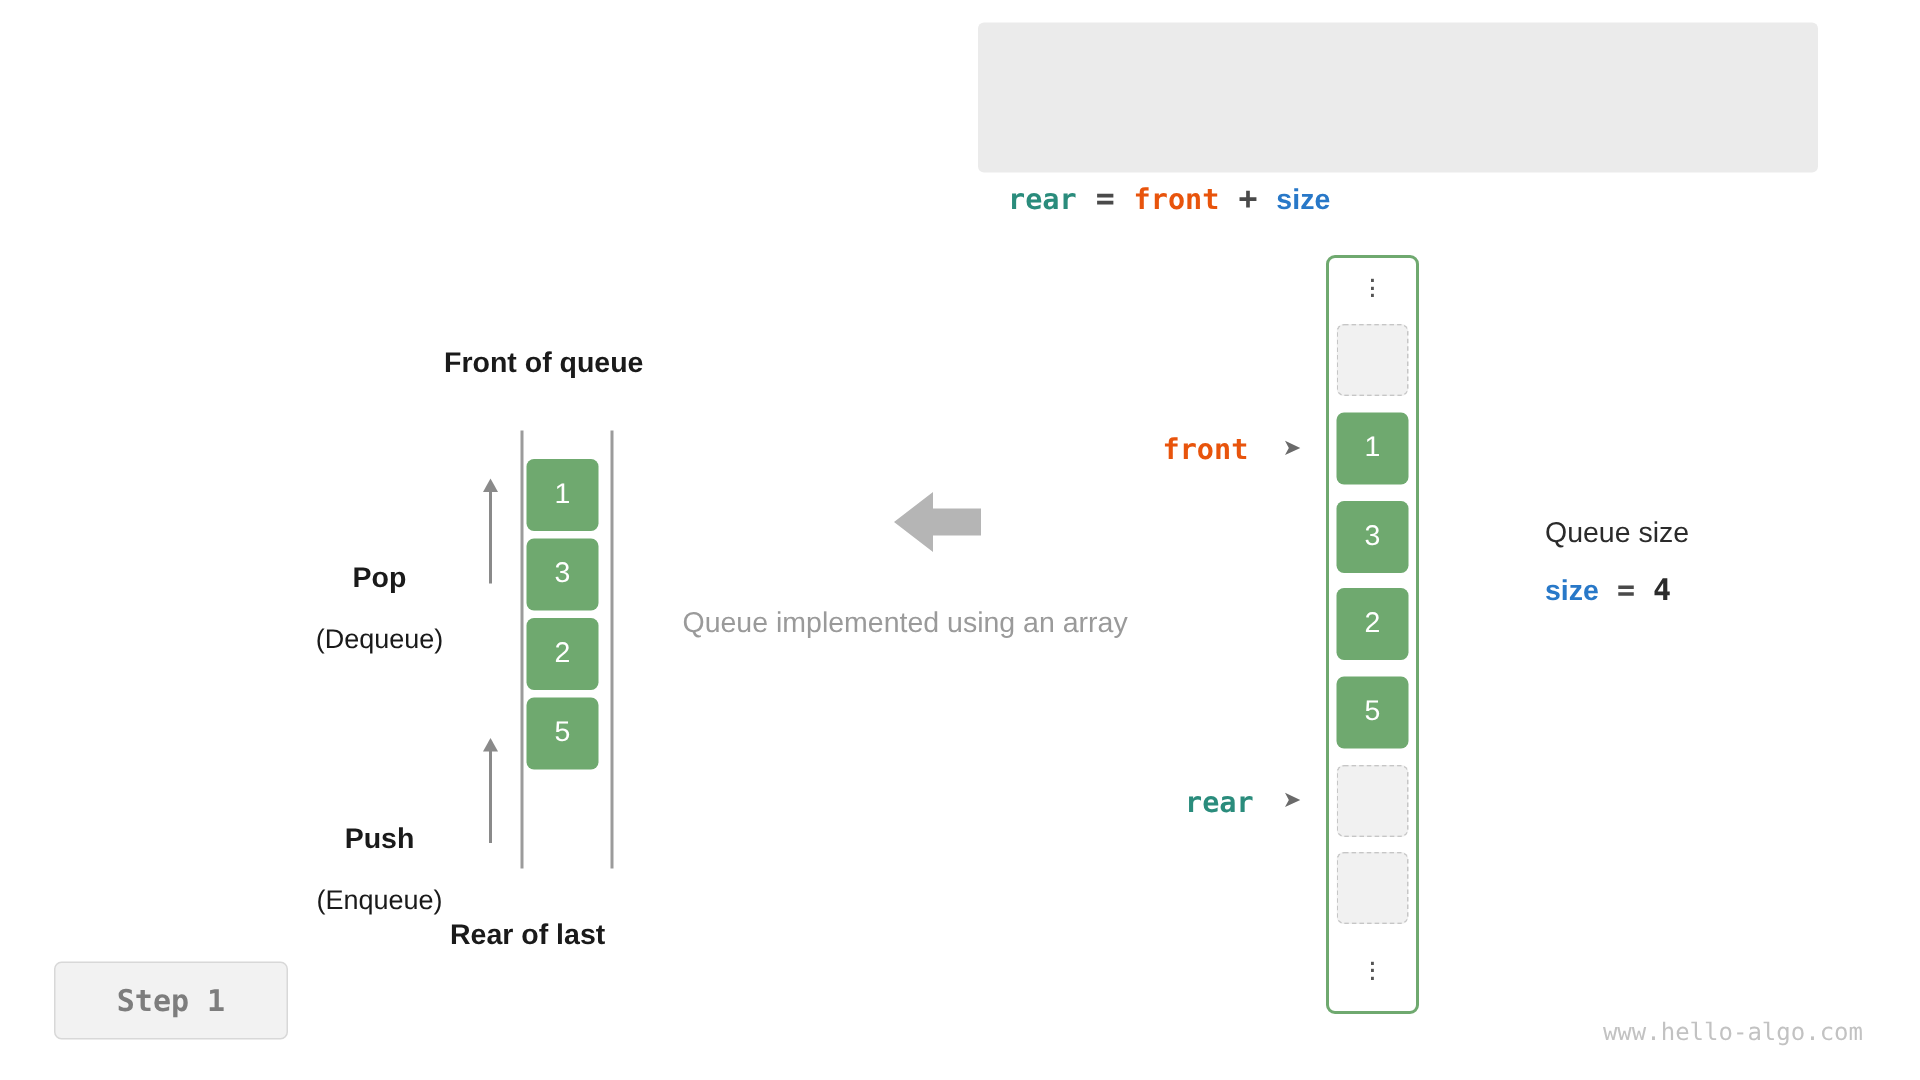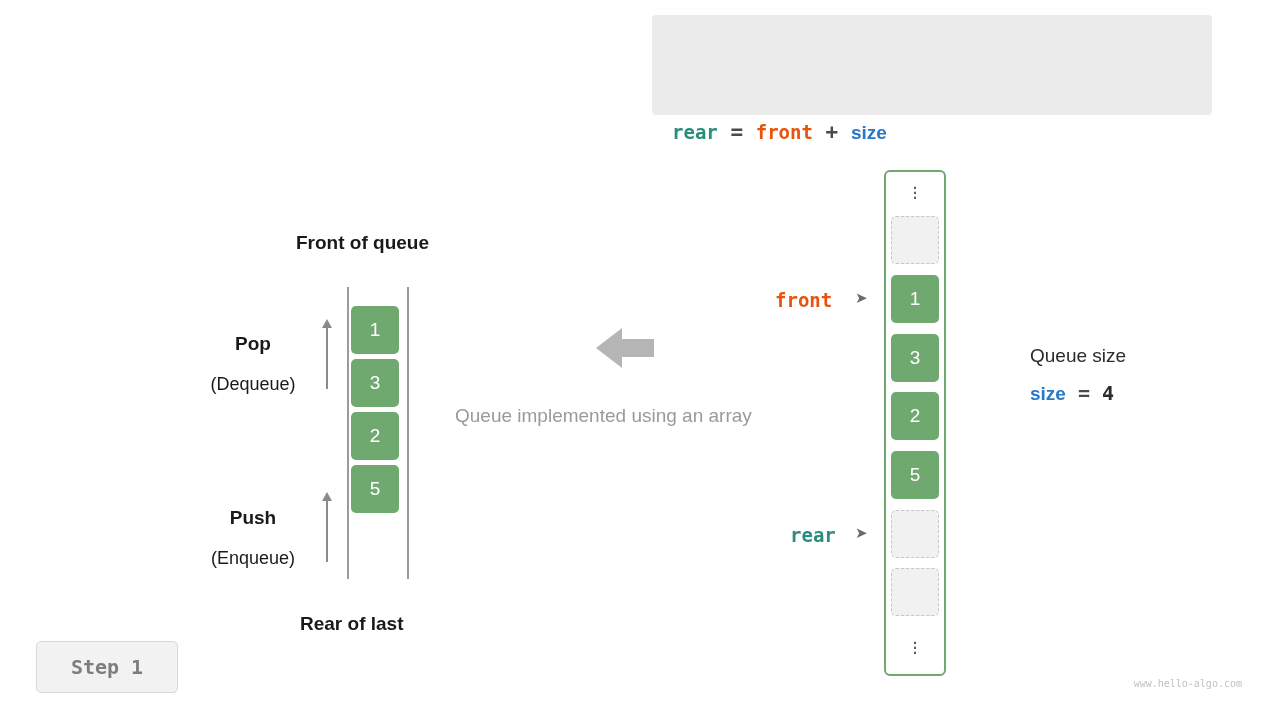--- a/index.html
+++ b/index.html
@@ -106,20 +106,21 @@
   }
 
   .pop-label, .push-label {
     text-align: center;
     color: #1a1a1a;
   }
   .pop-label .big, .push-label .big {
     font-size: 19px;
     font-weight: bold;
     display: block;
+    margin-top: 42px;
   }
   .pop-label .small, .push-label .small {
     font-size: 18px;
     display: block;
     margin-top: 19px;
   }
   #pop-label  { left: 188px; top: 333px; width: 130px; }
   #push-label { left: 188px; top: 507px; width: 130px; }
 
   .up-arrow-shaft {
@@ -191,40 +192,40 @@
     font-family: "DejaVu Sans Mono", monospace;
     font-size: 20px;
     font-weight: bold;
     white-space: nowrap;
   }
 
   
   #step-badge {
     left: 36px;
     top: 641px;
-    width: 142px;
+    width: 156px;
     height: 52px;
     background: #f2f2f2;
     border: 1px solid #d8d8d8;
     border-radius: 5px;
     display: flex;
     align-items: center;
     justify-content: center;
     font-family: "DejaVu Sans Mono", monospace;
     font-size: 20px;
     font-weight: bold;
     color: #7d7d7d;
     box-sizing: border-box;
   }
 
   #watermark {
     right: 38px;
     top: 678px;
     font-family: "DejaVu Sans Mono", monospace;
-    font-size: 10px;
+    font-size: 16px;
     color: #c2c2c2;
   }
 </style>
 </head>
 <body>
 
 <div class="abs" id="legend-box">
 </div>
 
 <div class="abs" id="formula">

